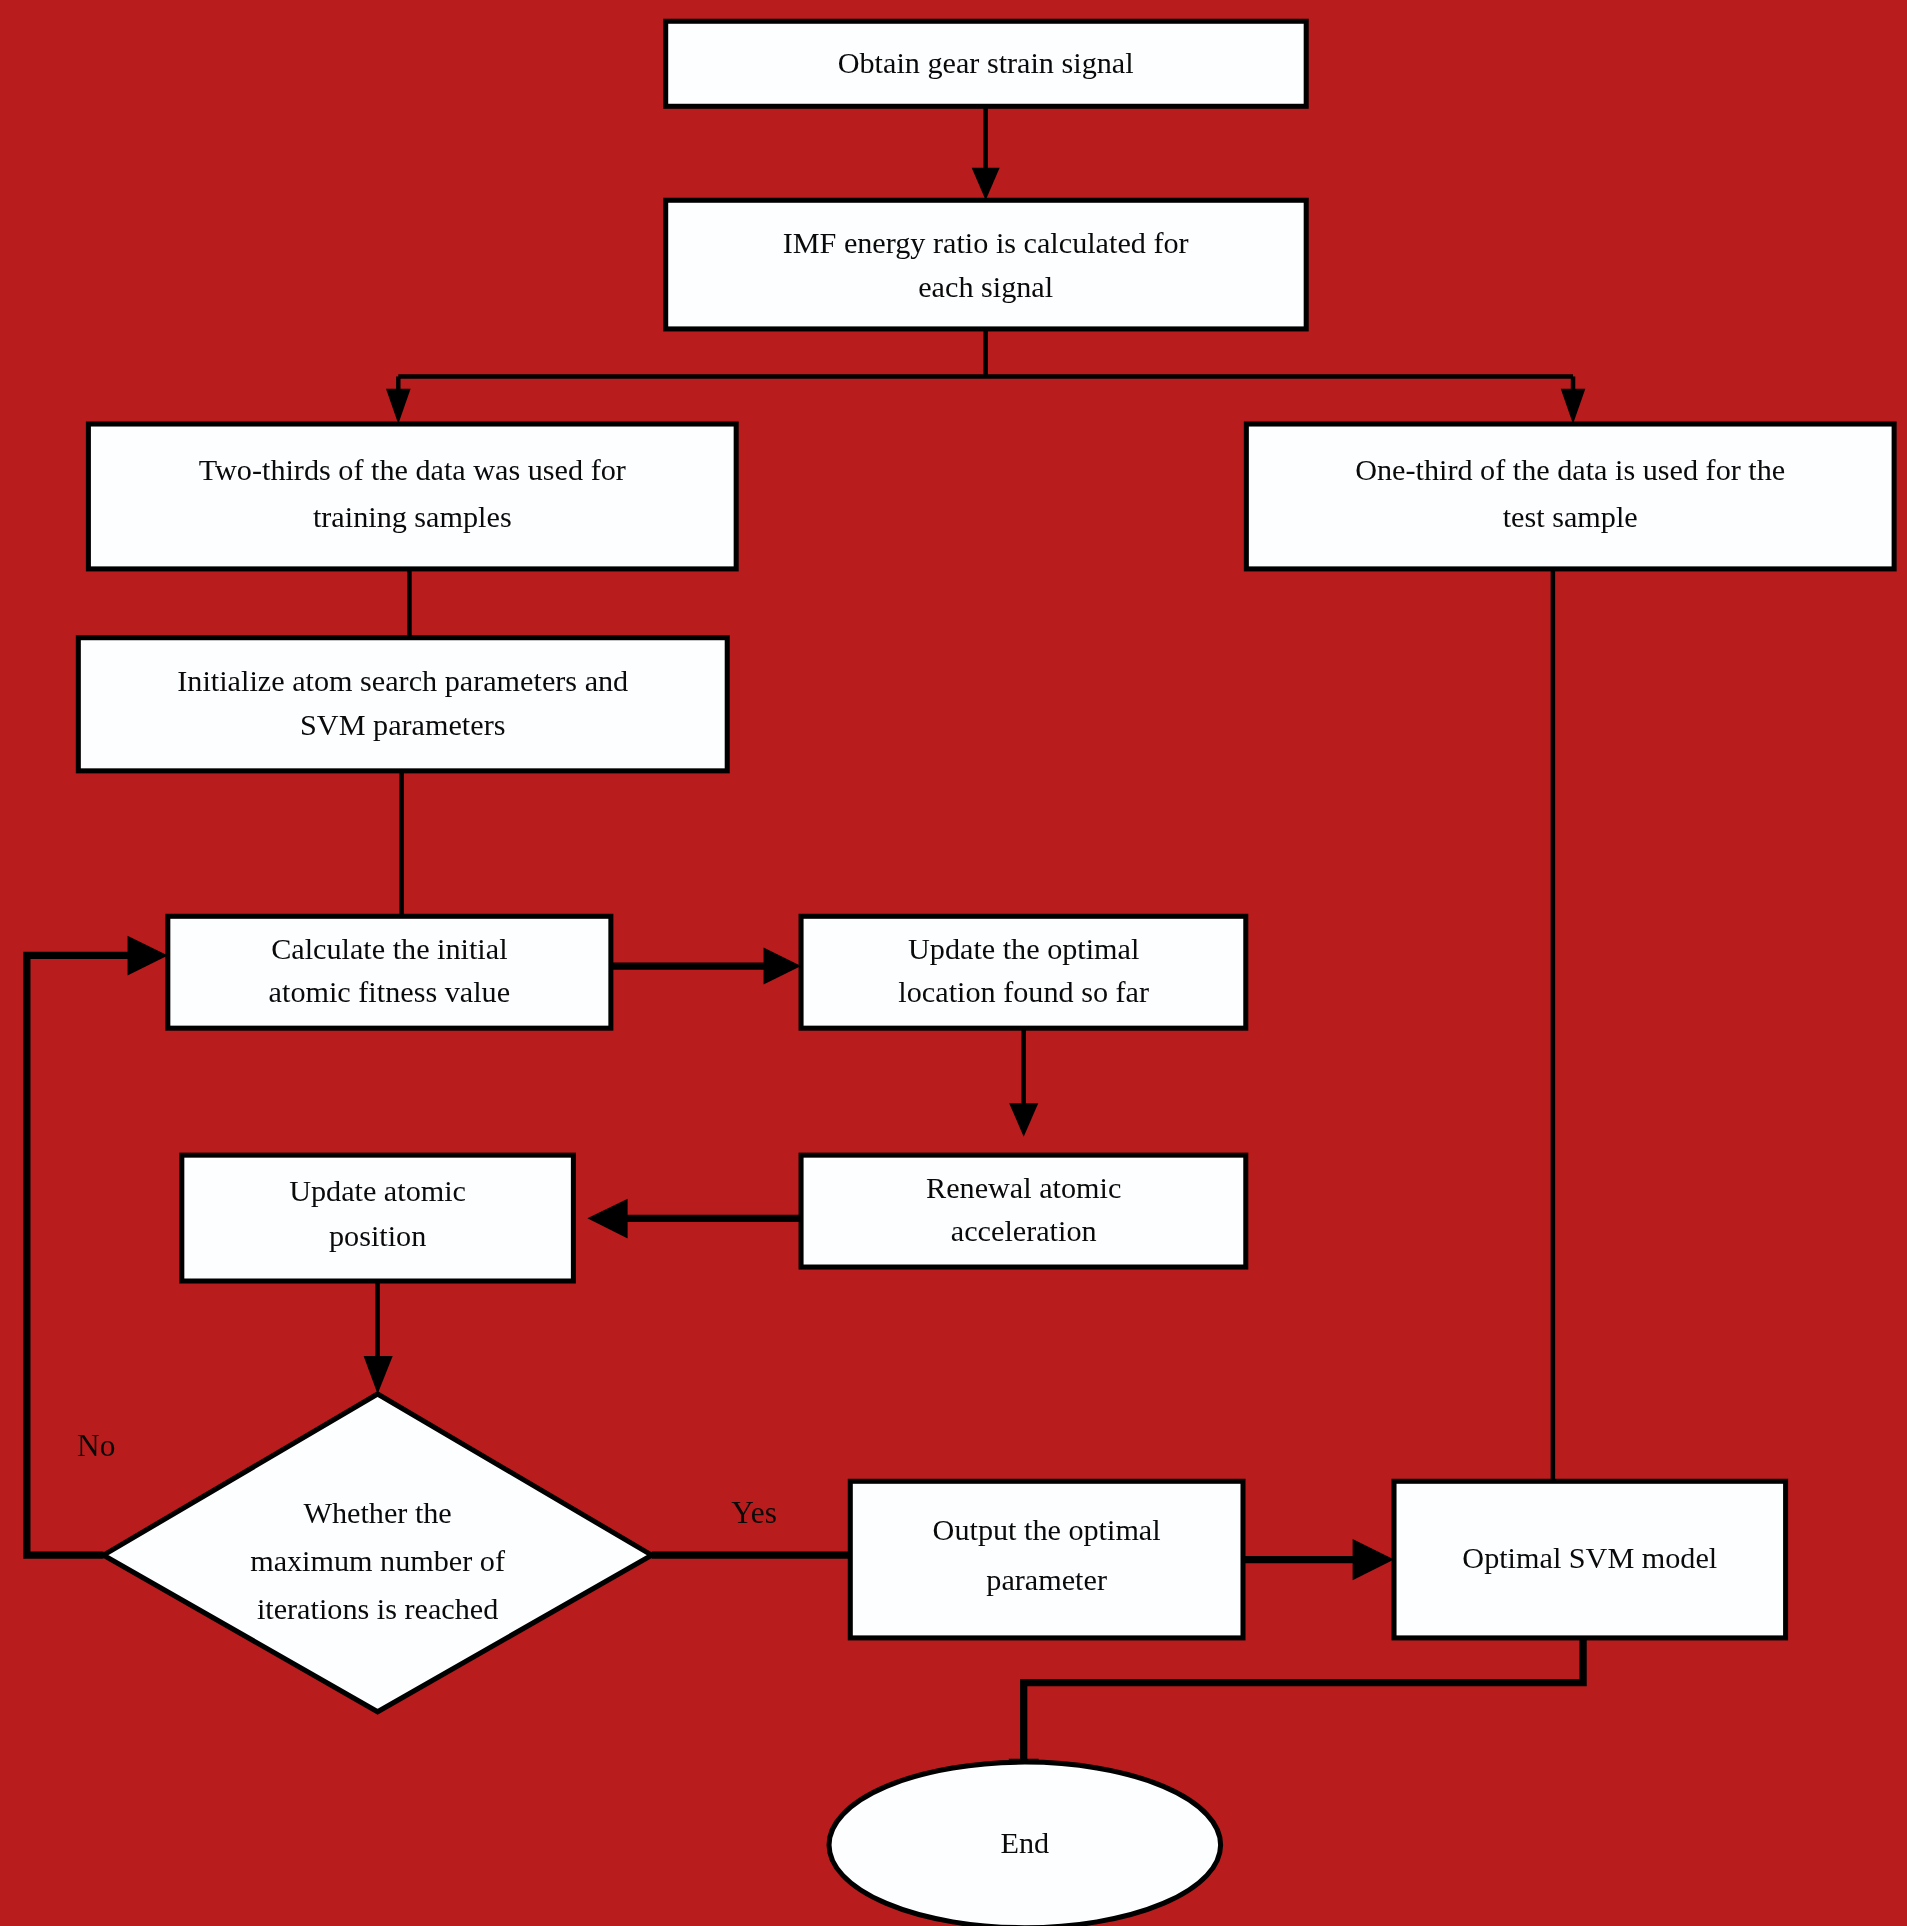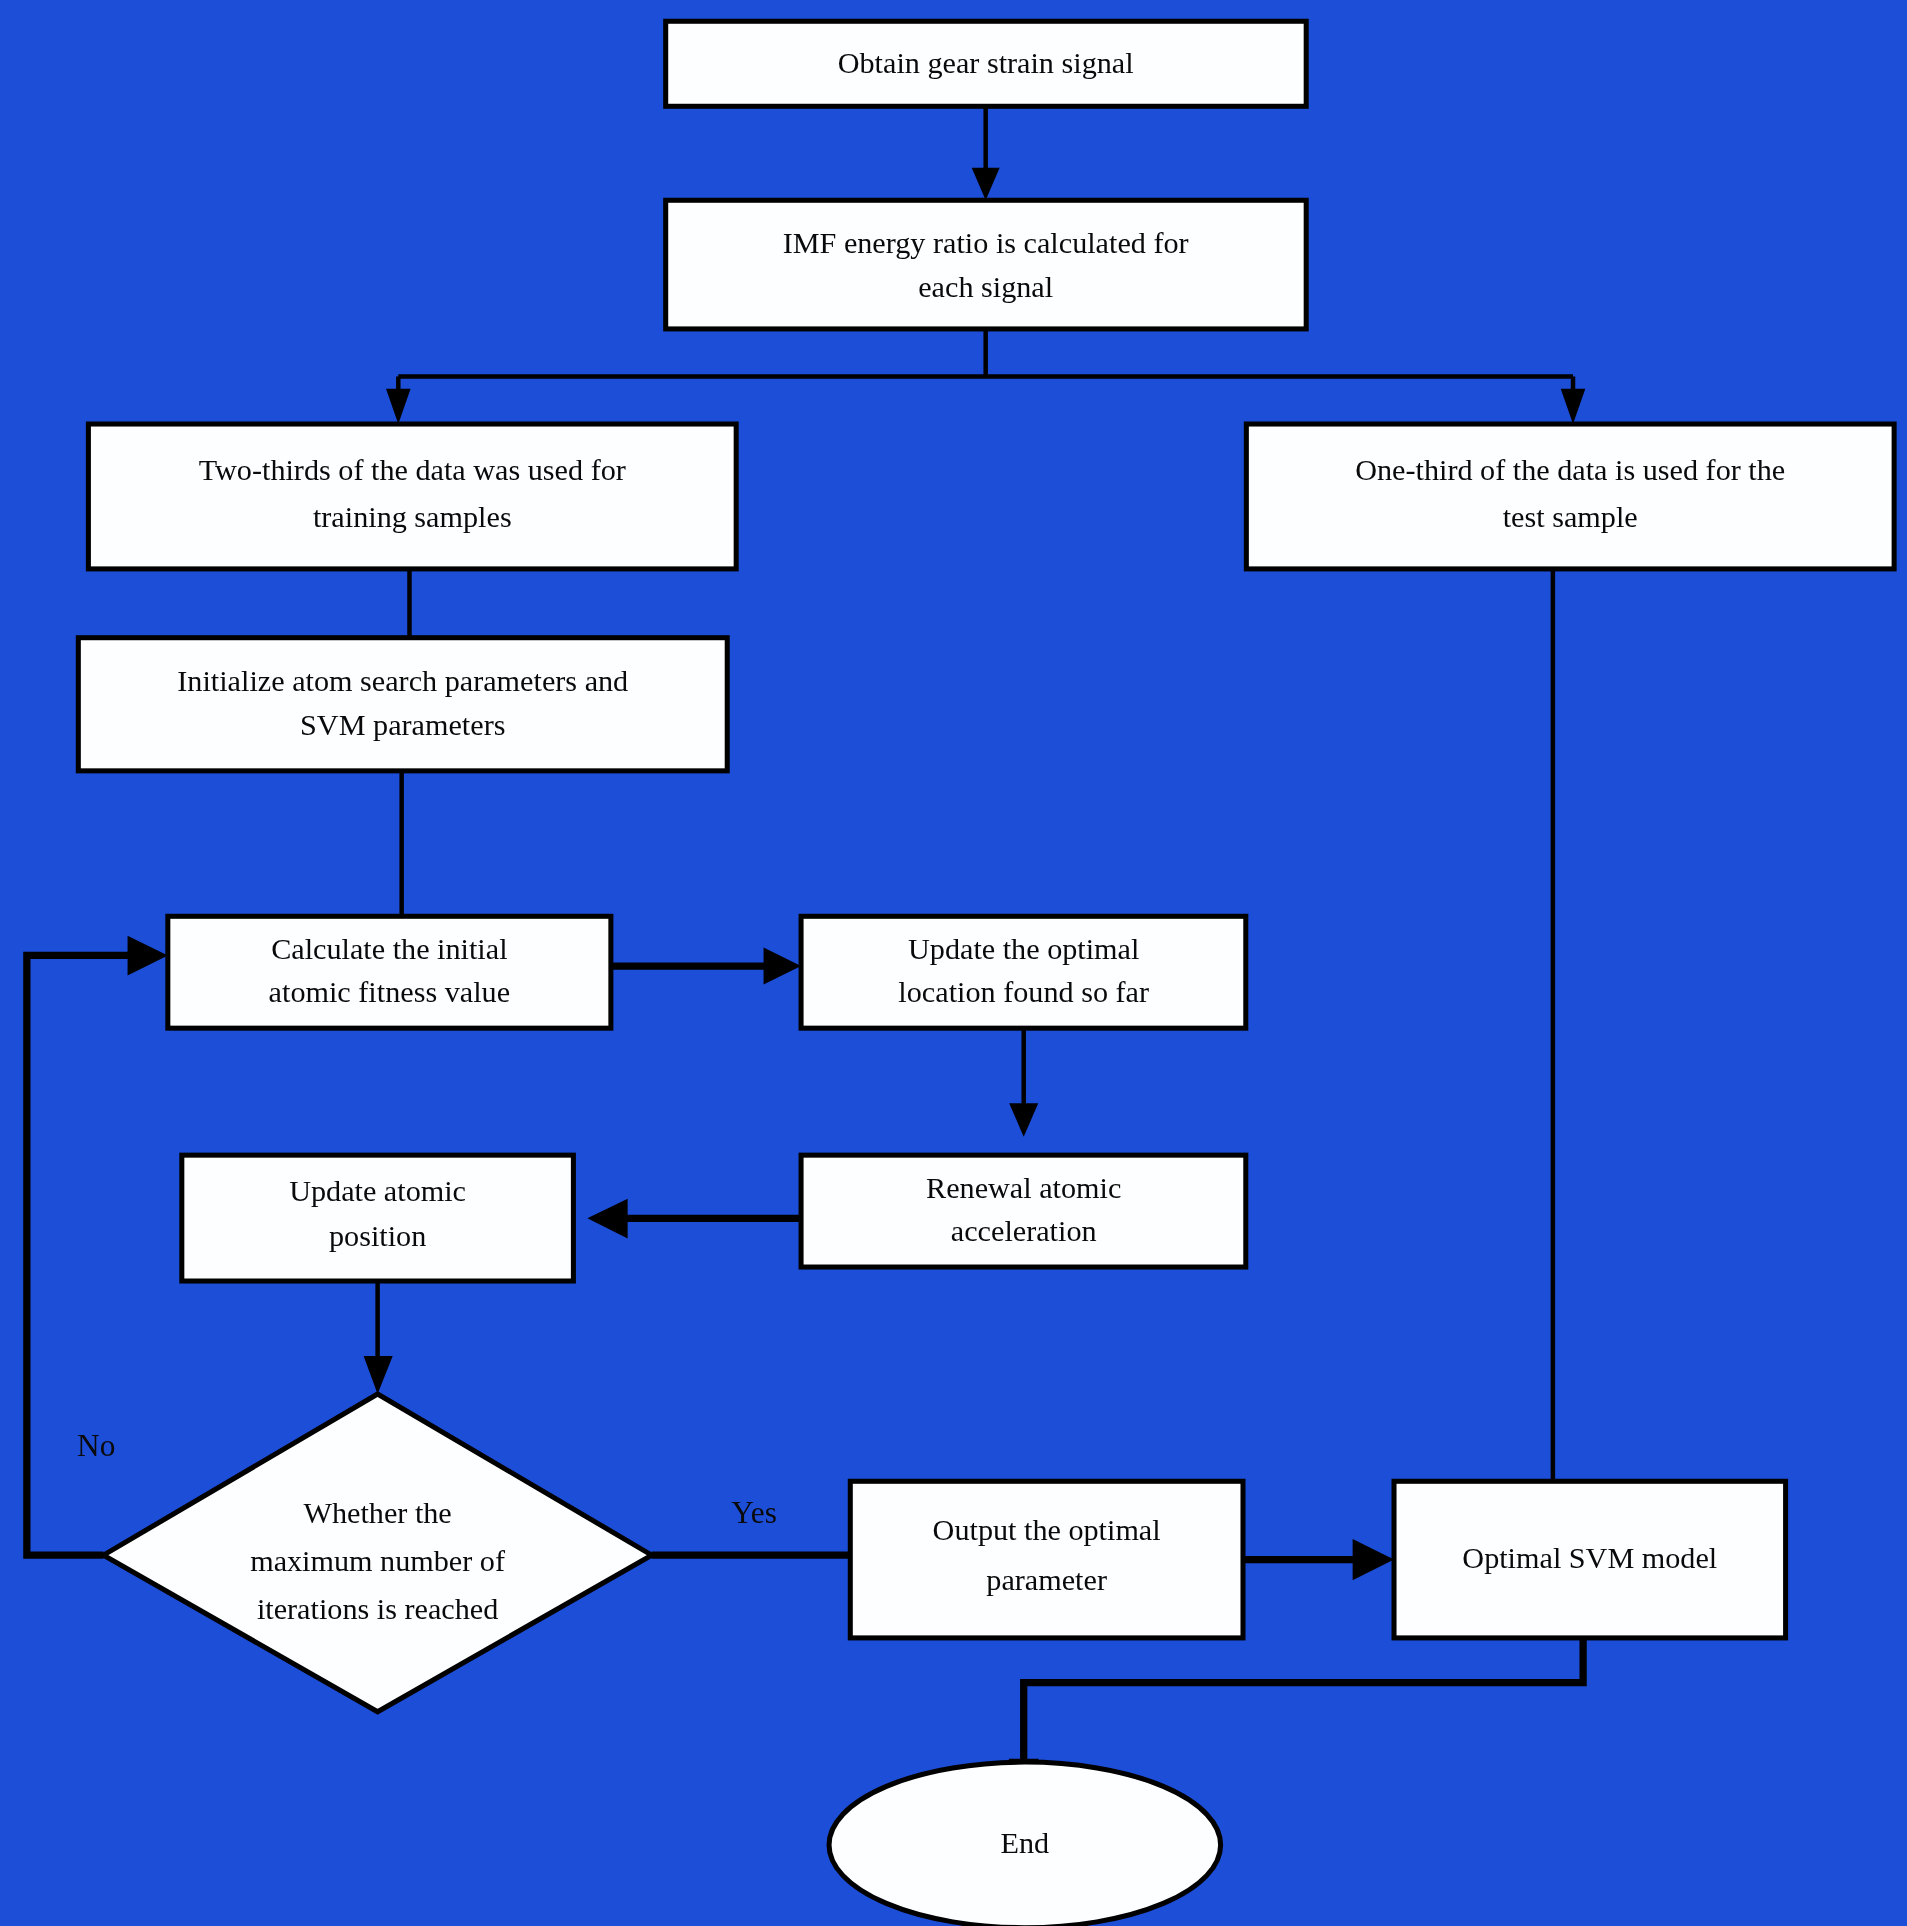--- a/index.html
+++ b/index.html
@@ -4,21 +4,21 @@
 <style>
   html, body {
     margin: 0;
     padding: 0;
     background: #ffffff;
   }
   #canvas-wrap {
     position: relative;
     width: 1907px;
     height: 1926px;
-    background: #1d4ed8;
+    background: #b91c1c;
     overflow: hidden;
   }
   svg#flow {
     display: block;
     width: 1907px;
     height: 1926px;
   }
   .node-rect {
     fill: #fdfeff;
     stroke: #000000;

